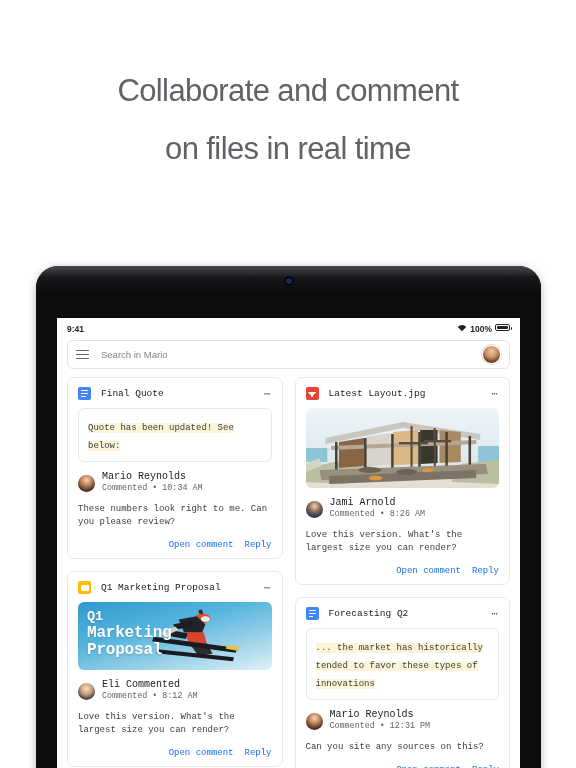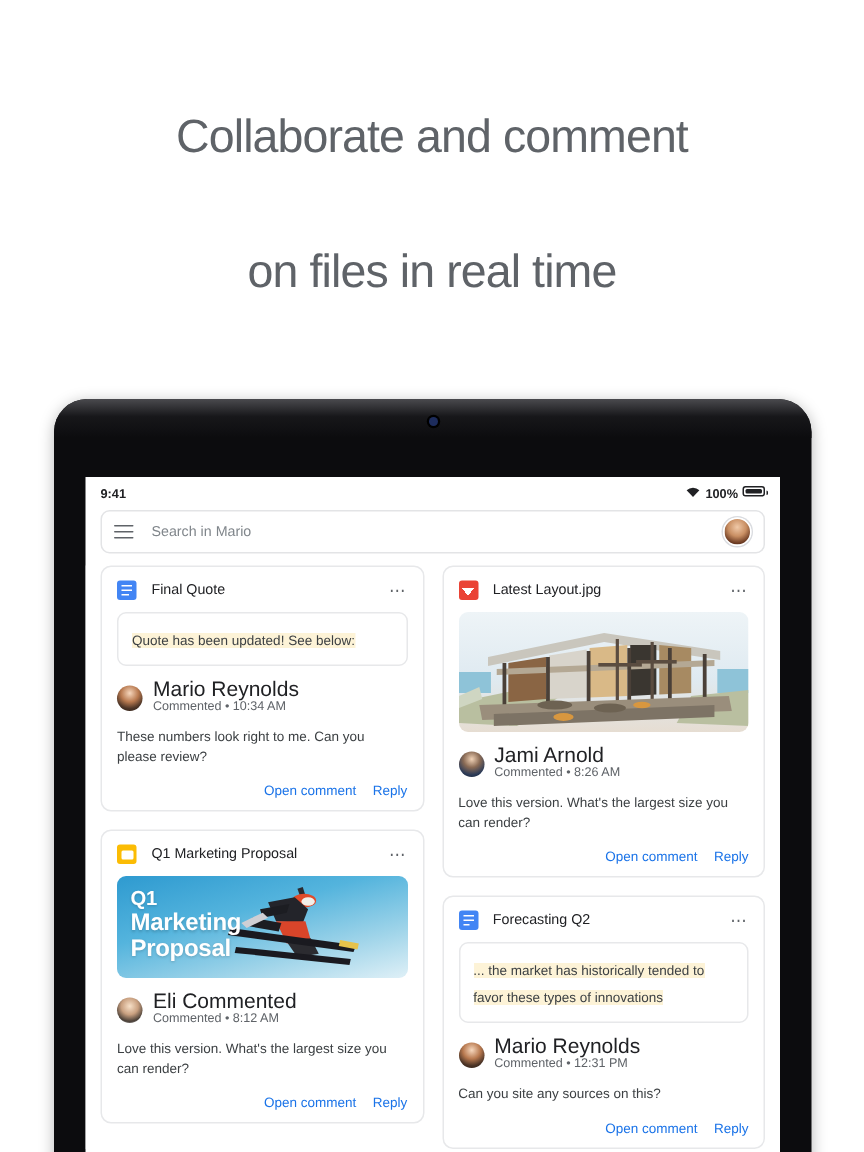--- a/index.html
+++ b/index.html
@@ -11,21 +11,21 @@
   }
   #root { position: relative; width: 576px; height: 768px; background:#fff; }
 
   
   .headline {
     position: absolute; top: 62px; left: 0; width: 576px;
     text-align: center; color: #5f6368;
     font-size: 31px; line-height: 58px; font-weight: 400;
     letter-spacing: -0.6px;
   }
-  .headline .l2 { display: block; margin-top: 32px; }
+  .headline .l2 { display: block; }
 
   
   .tablet {
     position: absolute; left: 36px; top: 266px;
     width: 505px; height: 520px;
     background: #0c0c0e;
     border-radius: 22px 22px 10px 10px;
     box-shadow: 0 2px 10px rgba(0,0,0,0.28);
   }
   .tablet-glow {
@@ -87,20 +87,21 @@
   
   .board {
     padding: 0 10px; display: flex; gap: 12px;
     background: #ffffff;
   }
   .col { flex: 1; display: flex; flex-direction: column; gap: 12px; }
 
   .card {
     background:#fff; border:1px solid #e7e8ea; border-radius: 7px;
     padding: 9px 10px 8px 10px;
+    font-family: Liberation Mono, monospace;
   }
   .card-head {
     display:flex; align-items:center; margin-bottom: 8px;
   }
   .ficon { width:13px; height:13px; border-radius:2px; flex:none;
            position:relative; }
   .ficon.doc  { background:#4285f4; }
   .ficon.img  { background:#ea4335; }
   .ficon.slide{ background:#fbbc04; }
   .ficon.doc i, .ficon.doc b, .ficon.doc u{
@@ -143,21 +144,21 @@
   .thumb-arch { height: 80px; }
   .thumb-ski  { height: 68px; }
 
   
   .author { display:flex; align-items:center; margin-bottom: 9px; }
   .av { width: 17px; height: 17px; border-radius:50%; flex:none; }
   .av.mario { background: radial-gradient(circle at 50% 30%, #f6d7bd 0%, #b8794f 40%, #4d3527 70%, #20150f 100%); }
   .av.jami  { background: radial-gradient(circle at 50% 30%, #f1d2b6 0%, #8a6b55 38%, #2b3a57 72%, #161f30 100%); }
   .av.eli   { background: radial-gradient(circle at 50% 34%, #f7e0c8 0%, #c9a080 40%, #4a4038 72%, #d8dce0 100%); }
   .author-meta { margin-left: 7px; }
-  .author-name { font-size: 14px; color:#202124; line-height: 10px; }
+  .author-name { font-size: 10px; color:#202124; line-height: 10px; }
   .author-sub  { font-size: 8.4px; color:#5f6368; line-height: 11px; margin-top:1px; }
 
   .body-text { font-size: 9px; color:#3c4043; line-height: 13px; margin-bottom: 11px; }
 
   .actions { display:flex; justify-content:flex-end; gap: 11px; }
   .action { font-size: 9px; color:#1a73e8; }
 
   
   .ski-bg {
     position:absolute; inset:0;

